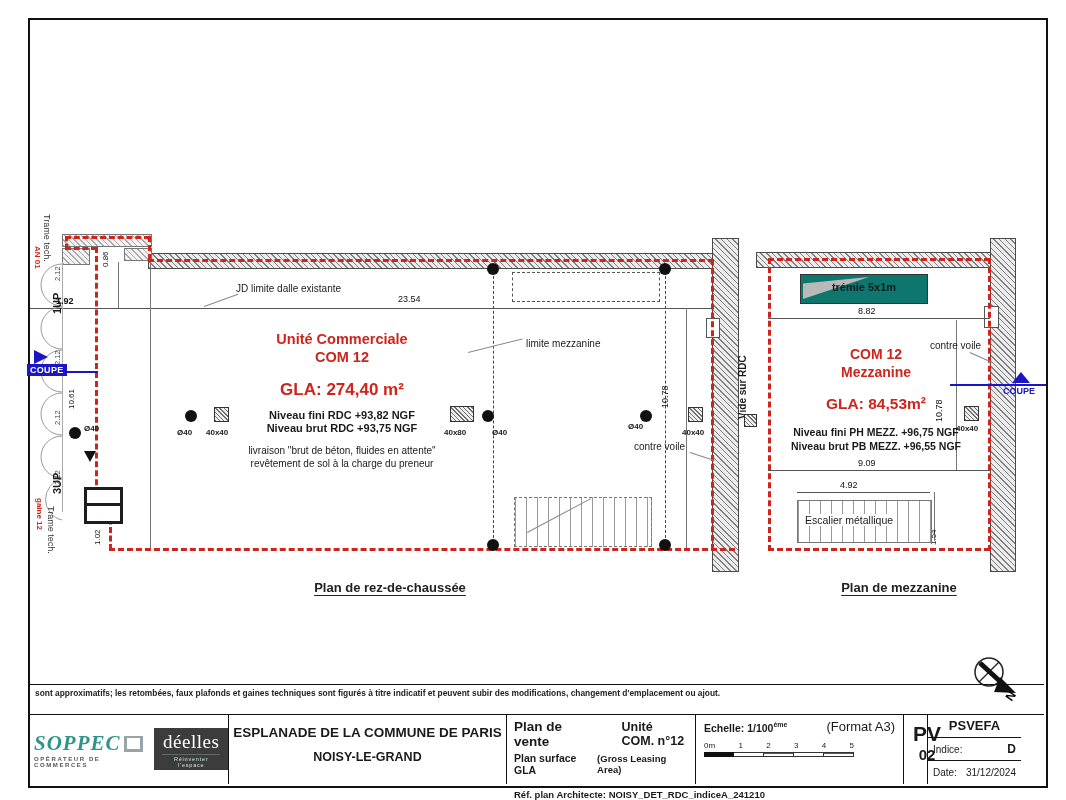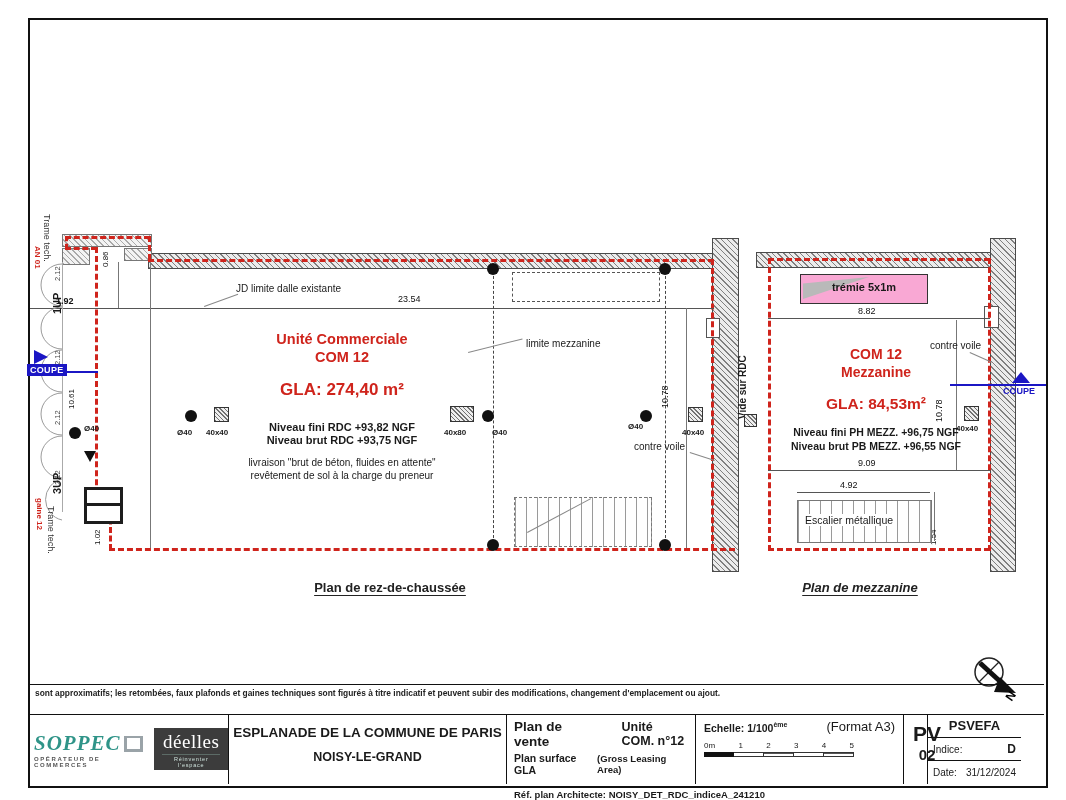--- a/index.html
+++ b/index.html
@@ -172,39 +172,39 @@
   <div class="abs dim vt" style="left:102px;top:536px;font-size:8px;">1.02</div>
 
   <div class="abs vtd" style="left:52px;top:214px;font-size:9px;color:#333;">Trame tech.</div>
   <div class="abs vtd redtxt" style="left:42px;top:246px;font-size:8px;">AN 01</div>
   <div class="abs vtd" style="left:56px;top:506px;font-size:9px;color:#333;">Trame tech.</div>
   <div class="abs vtd redtxt" style="left:44px;top:498px;font-size:8px;">gaine 12</div>
 
   <div class="abs ctr planbody" style="left:232px;top:330px;width:220px;">
     <div class="redtxt" style="font-size:14.5px;">Unité Commerciale</div>
     <div class="redtxt" style="font-size:14.5px;margin-bottom:13px;">COM 12</div>
-    <div class="redtxt" style="font-size:17px;margin-bottom:20px;">GLA: 274,40 m²</div>
+    <div class="redtxt" style="font-size:17px;margin-bottom:8px;">GLA: 274,40 m²</div>
     <div style="font-size:11px;font-weight:bold;">Niveau fini RDC +93,82 NGF</div>
     <div style="font-size:11px;font-weight:bold;margin-bottom:9px;">Niveau brut RDC +93,75 NGF</div>
     <div style="font-size:10px;">livraison "brut de béton, fluides en attente"</div>
     <div style="font-size:10px;">revêtement de sol à la charge du preneur</div>
   </div>
 
   <div class="abs ctr plan-title" style="left:280px;top:580px;width:220px;">Plan de rez-de-chaussée</div>
 
   <div class="abs hatch" style="left:756px;top:252px;width:250px;height:14px;"></div>
   <div class="abs hatch" style="left:990px;top:238px;width:24px;height:332px;"></div>
   <div class="abs" style="left:984px;top:306px;width:13px;height:20px;background:#fff;border:1px solid #555;"></div>
 
   <div class="abs redh" style="left:768px;top:258px;width:222px;"></div>
   <div class="abs redv" style="left:768px;top:258px;height:293px;"></div>
   <div class="abs redv" style="left:988px;top:258px;height:293px;"></div>
   <div class="abs redh" style="left:768px;top:548px;width:222px;"></div>
 
-  <div class="abs" style="left:800px;top:274px;width:126px;height:28px;border:1.5px solid #333;background:#f9a8d4;">
+  <div class="abs" style="left:800px;top:274px;width:126px;height:28px;border:1.5px solid #333;background:#0f766e;">
     <div class="abs" style="left:2px;top:2px;width:66px;height:22px;background:#b9b9b9;clip-path:polygon(0 100%,0 30%,100% 0);"></div>
     <div class="abs ctr" style="left:0;top:6px;width:100%;font-weight:bold;font-size:11px;">trémie 5x1m</div>
   </div>
 
   <div class="abs thinh" style="left:768px;top:318px;width:222px;"></div>
   <div class="abs dim" style="left:858px;top:306px;">8.82</div>
   <div class="abs thinv" style="left:956px;top:320px;height:150px;"></div>
   <div class="abs dim vt" style="left:944px;top:412px;">10.78</div>
   <div class="abs thinh" style="left:768px;top:470px;width:222px;"></div>
   <div class="abs dim" style="left:858px;top:458px;">9.09</div>
@@ -229,21 +229,21 @@
   <div class="abs bluetxt" style="left:1003px;top:386px;font-size:9px;">COUPE</div>
 
   <div class="abs ctr planbody" style="left:786px;top:346px;width:180px;">
     <div class="redtxt" style="font-size:14px;">COM 12</div>
     <div class="redtxt" style="font-size:14px;margin-bottom:13px;">Mezzanine</div>
     <div class="redtxt" style="font-size:15.5px;margin-bottom:13px;">GLA: 84,53m²</div>
     <div style="font-size:10.5px;font-weight:bold;">Niveau fini PH MEZZ. +96,75 NGF</div>
     <div style="font-size:10.5px;font-weight:bold;">Niveau brut PB MEZZ. +96,55 NGF</div>
   </div>
 
-  <div class="abs ctr plan-title" style="left:770px;top:580px;width:180px;font-style:italic;">Plan de mezzanine</div>
+  <div class="abs ctr plan-title" style="left:809px;top:580px;width:180px;">Plan de mezzanine</div>
 
   <svg class="abs" style="left:966px;top:650px;" width="60" height="54">
     <circle cx="23" cy="22" r="14" fill="none" stroke="#222" stroke-width="1.5"></circle>
     <line x1="13" y1="12" x2="33" y2="32" stroke="#222" stroke-width="1.2"></line>
     <line x1="33" y1="12" x2="13" y2="32" stroke="#222" stroke-width="1.2"></line>
     <line x1="14" y1="13" x2="38" y2="35" stroke="#111" stroke-width="5"></line>
     <polygon points="34,27 50,43 28,42" fill="#111"></polygon>
     <text x="44" y="48" font-size="12" font-weight="bold" transform="rotate(125 46 44)">N</text>
   </svg>
 

